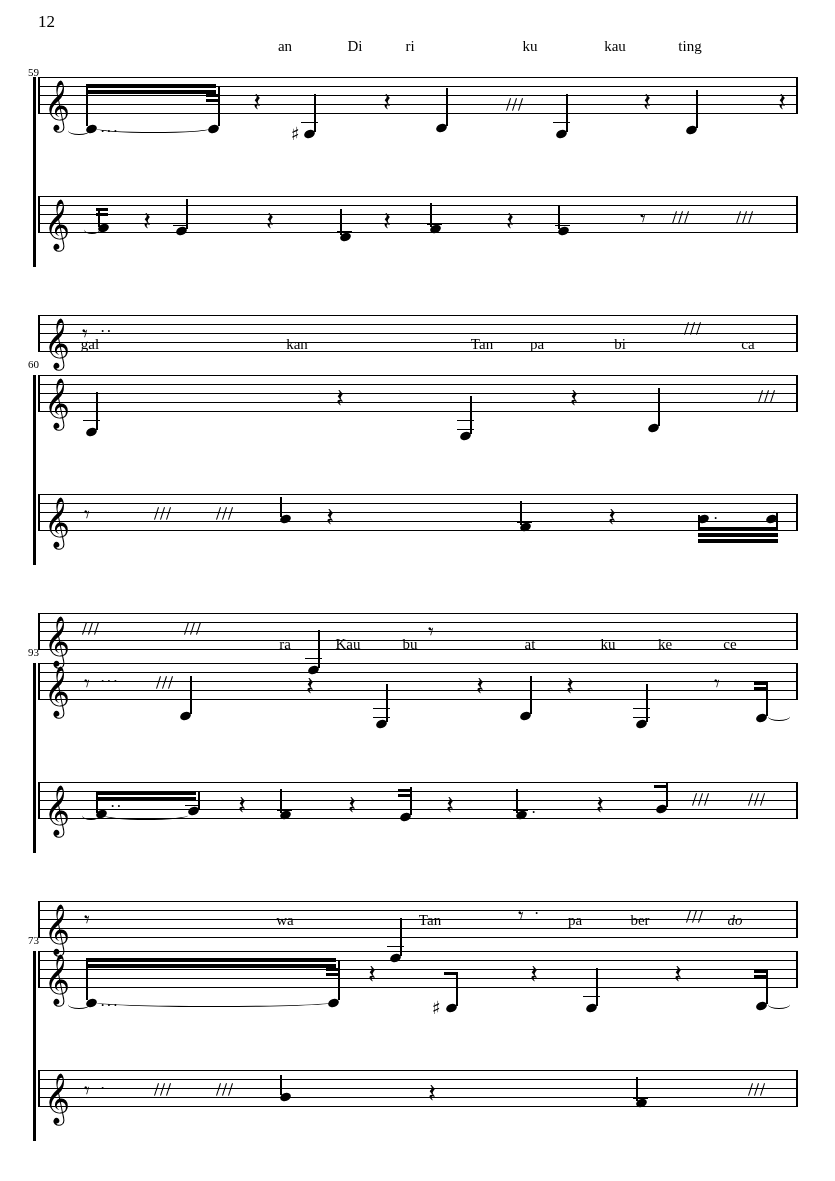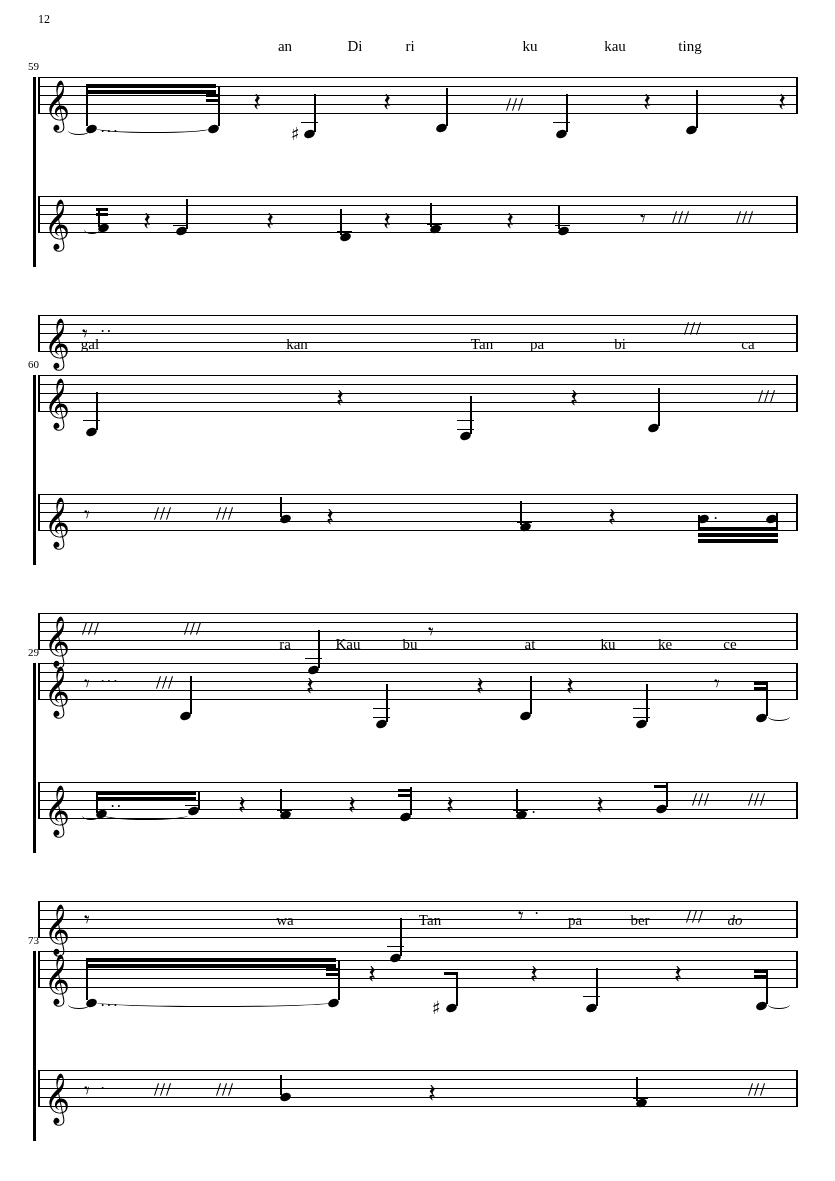--- a/index.html
+++ b/index.html
@@ -1,19 +1,19 @@
 <!DOCTYPE html>
 <html><head>
 <meta charset="utf-8">
 <style>
   html,body{margin:0;padding:0;background:#ffffff;}
   body{width:835px;height:1181px;position:relative;font-family:"Liberation Serif",serif;color:#000;}
   .page{position:relative;width:835px;height:1181px;overflow:hidden;}
 
-  .page-number{position:absolute;left:38px;top:12px;font-size:12px;}
+  .page-number{position:absolute;left:38px;top:12px;font-size:17px;}
 
   
   .system{position:absolute;left:0;width:835px;}
 
   .meas-num{position:absolute;font-size:11px;}
 
   
   .staffgroup{position:absolute;left:38px;width:760px;}
   .staff{position:relative;height:44px;width:760px;}
   .staff .line{position:absolute;left:0;width:760px;height:1px;background:#000;}
@@ -61,21 +61,21 @@
 
     <div class="lyrics" style="top:8px;">
       <span class="lyric" style="left:285px;">an</span>
       <span class="lyric" style="left:355px;">Di</span>
       <span class="lyric" style="left:410px;">ri</span>
       <span class="lyric" style="left:530px;">ku</span>
       <span class="lyric" style="left:615px;">kau</span>
       <span class="lyric" style="left:690px;">ting</span>
     </div>
 
-    <div class="meas-num" style="left:28px;top:30px;">59</div>
+    <div class="meas-num" style="left:28px;top:36px;">59</div>
 
     <div class="bracket" style="top:47px;height:190px;"></div>
 
     <div class="staffgroup" style="top:42px;">
 
       <div class="staff" style="top:0px;">
         <div class="line l1"></div>
           <div class="line l2"></div>
           <div class="line l3"></div>
           <div class="line l4"></div>
@@ -320,21 +320,21 @@
     <div class="lyrics" style="top:16px;">
       <span class="lyric" style="left:285px;">ra</span>
       <span class="lyric" style="left:348px;">Kau</span>
       <span class="lyric" style="left:410px;">bu</span>
       <span class="lyric" style="left:530px;">at</span>
       <span class="lyric" style="left:608px;">ku</span>
       <span class="lyric" style="left:665px;">ke</span>
       <span class="lyric" style="left:730px;">ce</span>
     </div>
 
-    <div class="meas-num" style="left:28px;top:26px;">29</div>
+    <div class="meas-num" style="left:28px;top:26px;">93</div>
     <div class="bracket" style="top:43px;height:190px;"></div>
 
     <div class="staffgroup" style="top:38px;">
 
       <div class="staff" style="top:0px;">
         <div class="line l1"></div>
           <div class="line l2"></div>
           <div class="line l3"></div>
           <div class="line l4"></div>
           <div class="line l5"></div>

